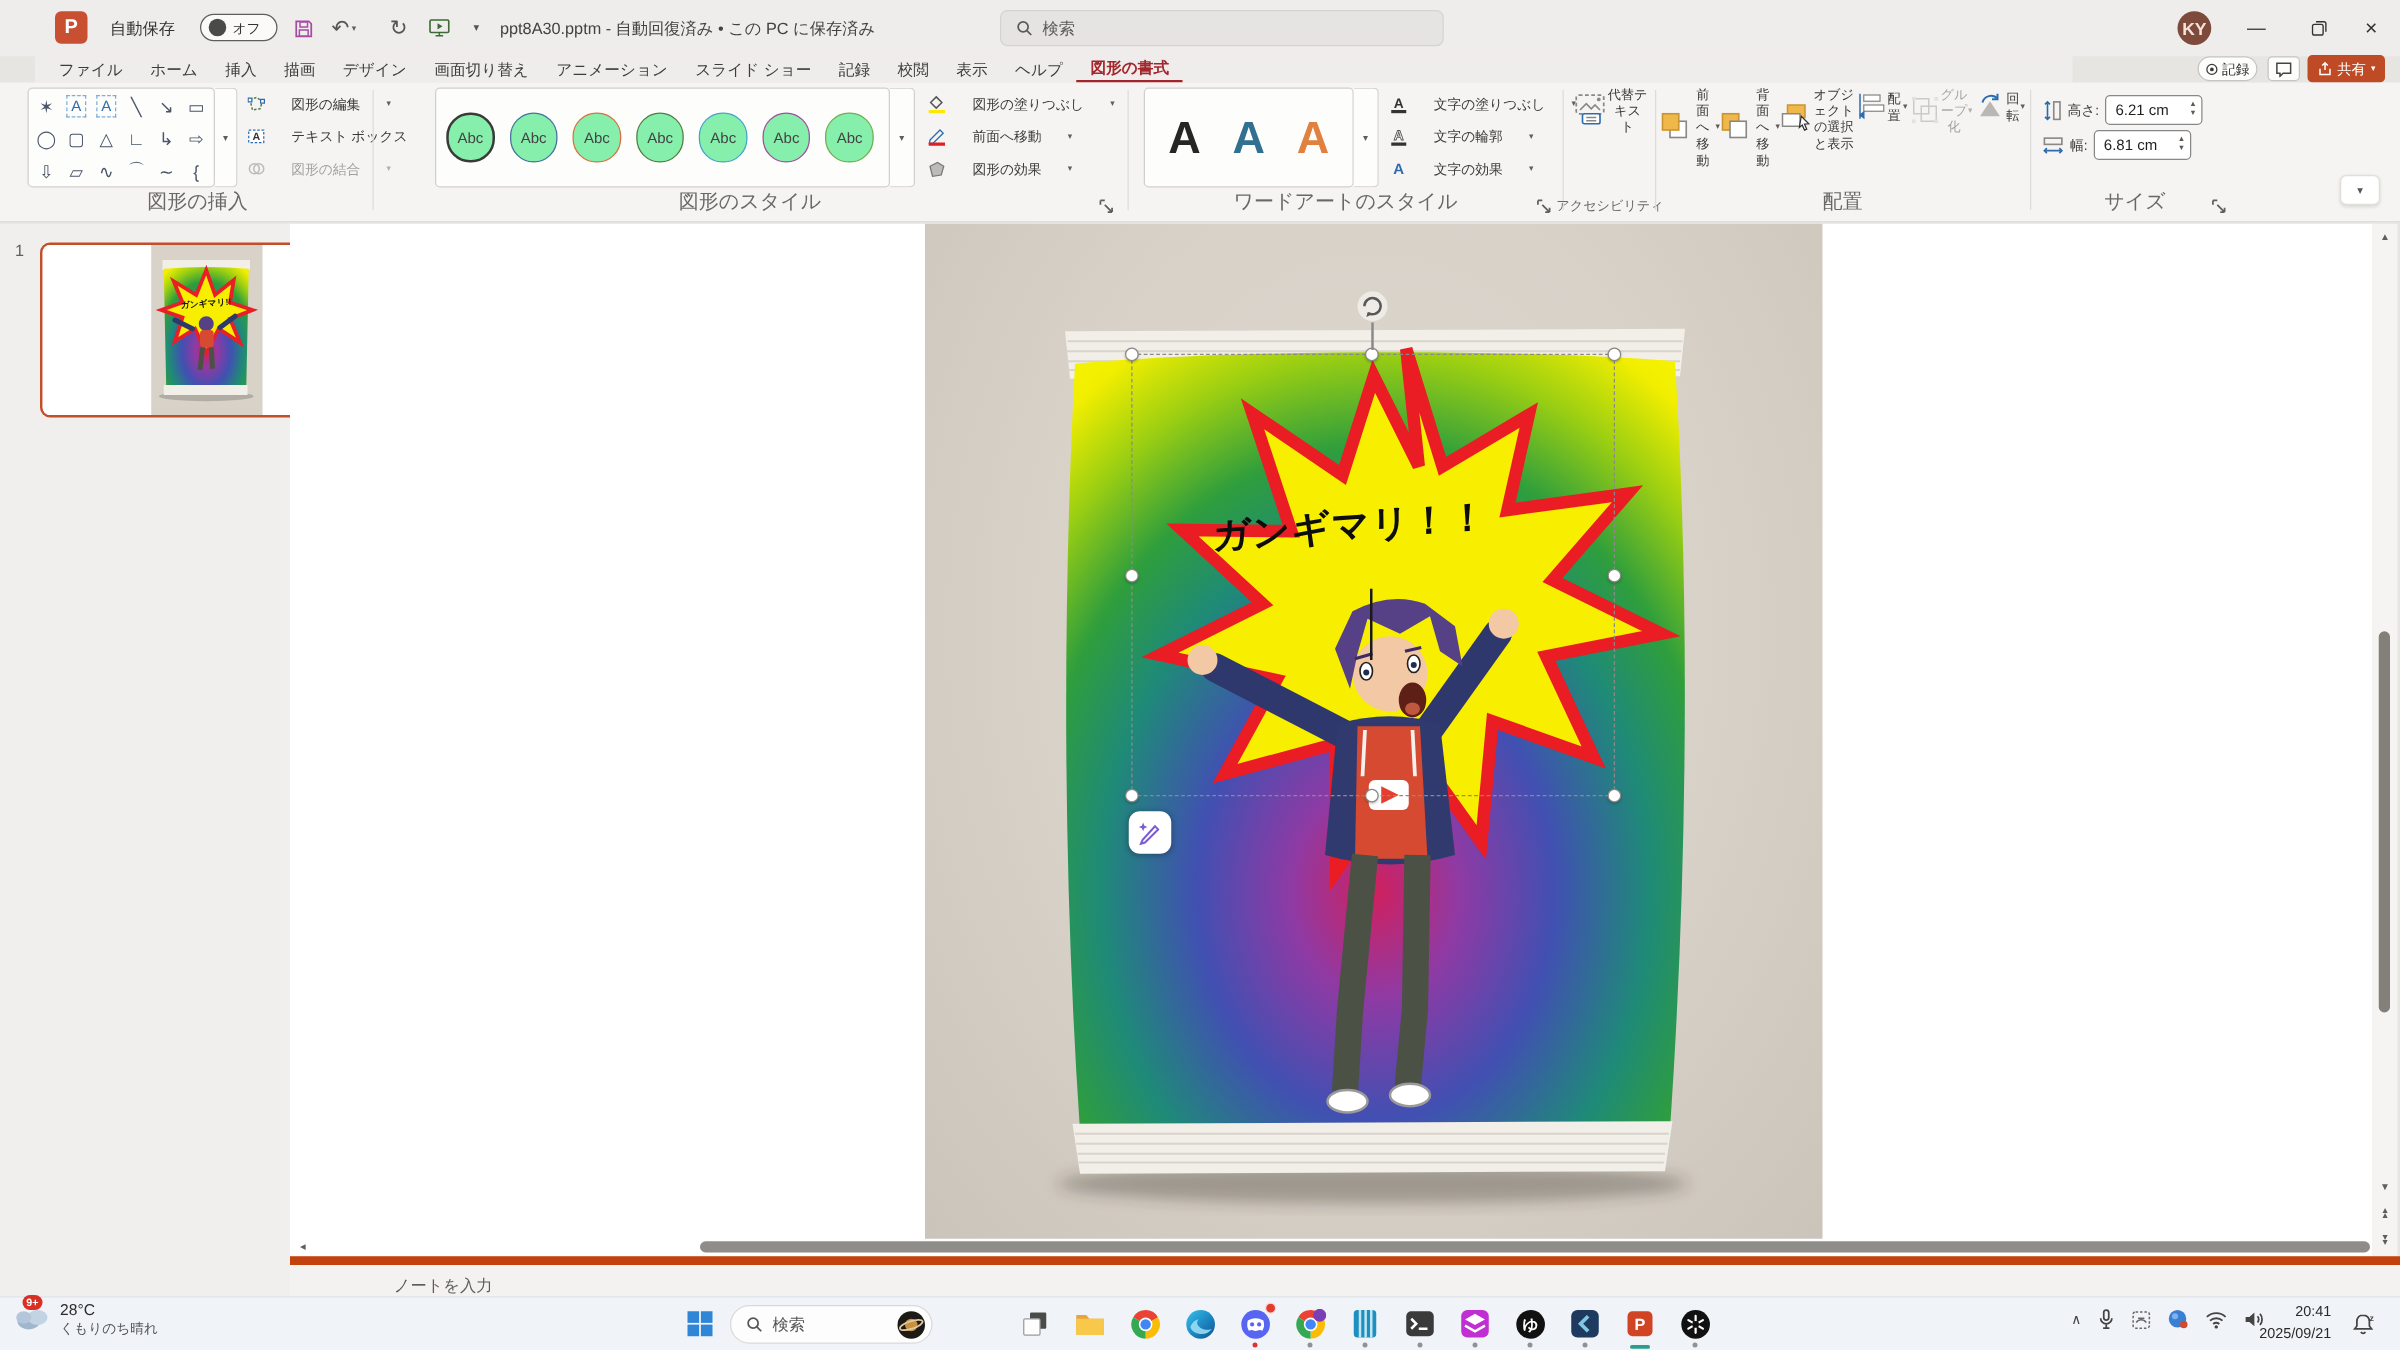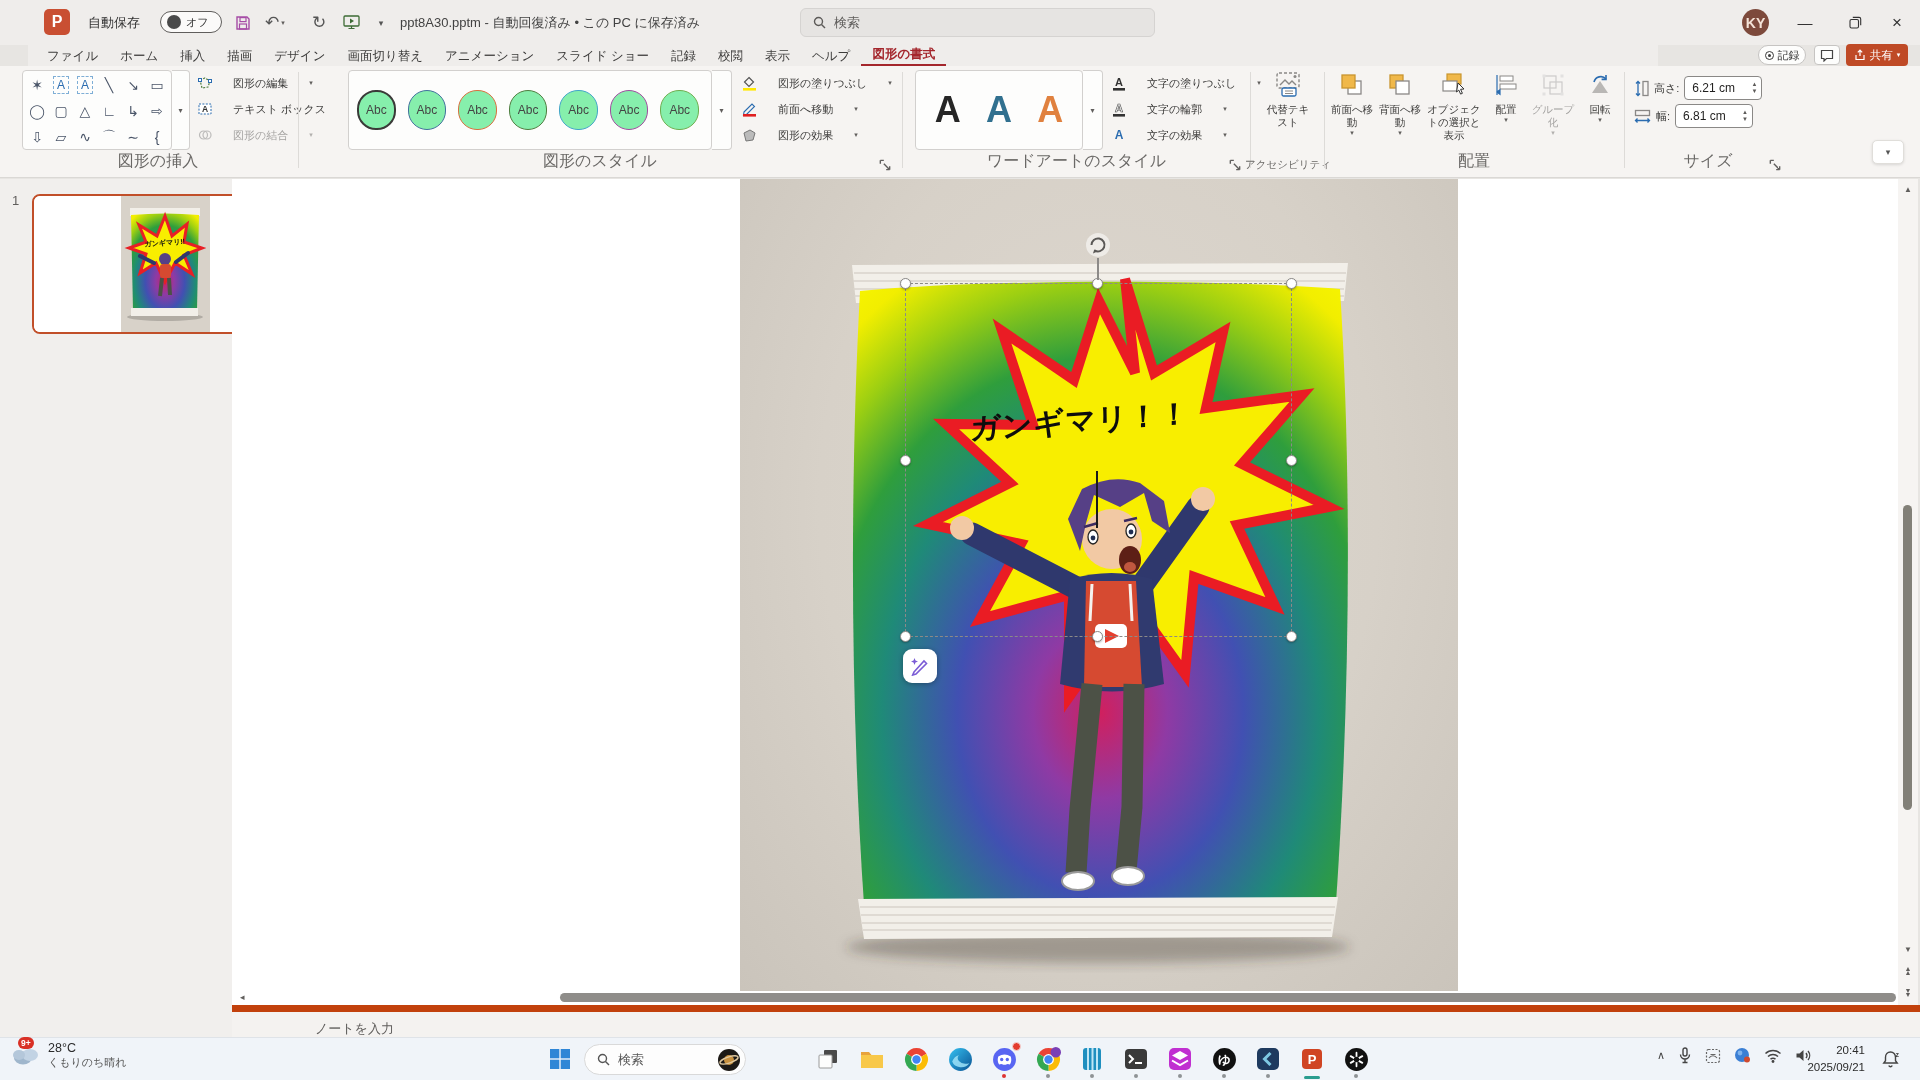--- a/index.html
+++ b/index.html
@@ -31,21 +31,21 @@
   .share-btn { left:1846px; top:44px; width:62px; height:22px; background:#bf4a26; border-radius:4px; color:#fff; font-size:11.5px; display:flex; align-items:center; justify-content:center; gap:4px; }
 
   
   .ribbon { left:0; top:66px; width:1920px; height:112px; background:#f6f4f2; border-bottom:1px solid #dad8d5; }
   .vsep { top:6px; height:96px; width:1px; background:#dddbd8; }
   .gallery-box { background:#fdfdfc; border:1px solid #d2d0ce; border-radius:4px; }
   .grp-label { bottom:5px; font-size:16px; color:#6a6866; text-align:center; }
   .rbtn-sm { display:flex; align-items:center; gap:21px; height:22px; font-size:11px; color:#3b3a39; white-space:nowrap; }
   .rbtn-sm.disabled { opacity:.45; }
   .caret { font-size:7px; color:#605e5c; }
-  .rbtn-big { display:flex; flex-direction:column; align-items:center; font-size:10.5px; color:#3b3a39; text-align:center; line-height:1.25; }
+  .rbtn-big { display:flex; flex-direction:row; align-items:center; font-size:10.5px; color:#3b3a39; text-align:center; line-height:1.25; }
   .rbtn-big.disabled { opacity:.45; }
   .rbtn-big .bigicon { height:30px; display:flex; align-items:center; justify-content:center; margin-bottom:3px; }
   .shape-grid { display:grid; grid-template-columns:repeat(6,24px); grid-auto-rows:26px; padding:1px 0 0 2px; }
   .shp { display:flex; align-items:center; justify-content:center; font-size:14px; color:#4a5568; cursor:default; }
   .shp.blue { color:#2b6cb0; font-size:12px; border:1px dashed #7eaed6; margin:4px; }
   .gcol { background:#fdfdfc; border:1px solid #d2d0ce; border-left:none; border-radius:0 4px 4px 0; display:flex; align-items:center; justify-content:center; font-size:8px; color:#605e5c; }
   .chip { width:40px; height:40px; border:1.5px solid #888; border-radius:19px; background:#86efac; display:flex; align-items:center; justify-content:center; font-size:12px; color:#444; margin-right:12px; }
   .wa-letter { width:40px; height:56px; display:flex; align-items:center; justify-content:center; font-size:36px; font-weight:bold; }
   .launcher { width:14px; height:14px; color:#605e5c; }
   .spin-input { width:78px; height:24px; border:1px solid #8a8886; border-radius:4px; background:#fff; font-size:12px; color:#201f1e; padding:0 16px 0 7px; font-family:"Liberation Sans","DejaVu Sans",sans-serif; }

